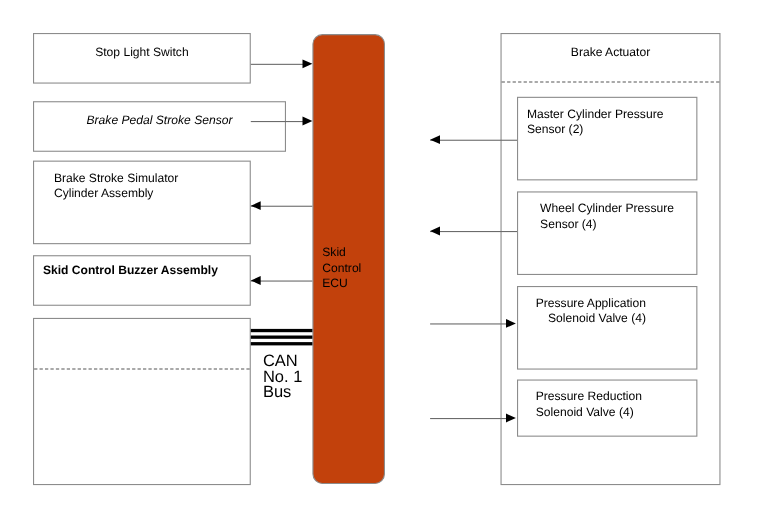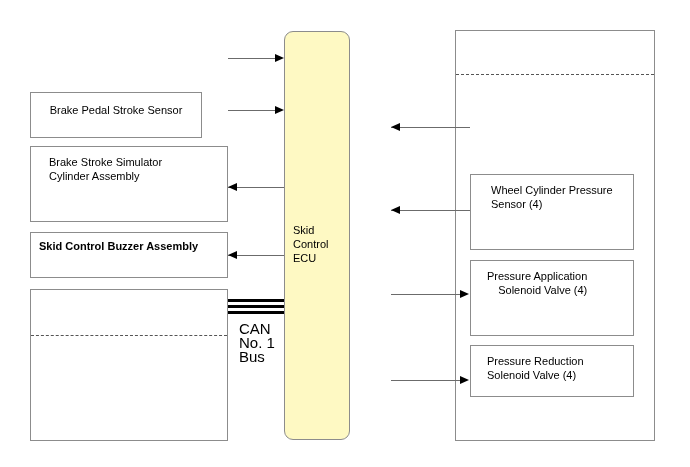--- a/index.html
+++ b/index.html
@@ -38,21 +38,21 @@
     right: 0;
   }
   .label-left {
     text-align: left;
   }
   .ecu {
     position: absolute;
     box-sizing: border-box;
     border: 1px solid #8c8c8c;
     border-radius: 9px;
-    background: #fef9c3;
+    background: #c2410c;
   }
   .hline {
     position: absolute;
     height: 1px;
     background: #6b6b6b;
   }
   .arrow {
     position: absolute;
     width: 0;
     height: 0;
@@ -81,22 +81,25 @@
     line-height: 14px;
     white-space: pre-line;
     text-align: left;
   }
 </style>
 </head>
 <body>
 
 <div id="diagram">
 
+  <div class="box" style="left:30px; top:30px; width:198px; height:46px;">
+    <div class="box-label label-center" style="top:10px;">Stop Light Switch</div>
+  </div>
 
-  <div class="box" style="left:30px; top:92px; width:172px; height:46px;">
+  <div class="box" style="left:30px; top:92px; width:230px; height:46px;font-style:italic;">
     <div class="box-label label-center" style="top:10px;">Brake Pedal Stroke Sensor</div>
   </div>
 
   <div class="box" style="left:30px; top:146px; width:198px; height:76px;">
     <div class="box-label label-left" style="top:8px; left:18px;">Brake Stroke Simulator
 Cylinder Assembly</div>
   </div>
 
   <div class="box" style="left:30px; top:232px; width:198px; height:46px;font-weight:bold;">
     <div class="box-label label-left" style="top:6px; left:8px;">Skid Control Buzzer Assembly</div>
@@ -106,23 +109,28 @@
     <div class="dashed-sep" style="left:0px; right:0px; top:45px;"></div>
   </div>
 
 
   <div class="ecu" style="left:284px; top:31px; width:66px; height:409px;">
     <div class="box-label label-left" style="top:191px; left:8px;">Skid Control
 ECU</div>
   </div>
 
   <div class="box" style="left:455px; top:30px; width:200px; height:411px;">
+    <div class="box-label label-center" style="top:10px;">Brake Actuator</div>
     <div class="dashed-sep" style="left:0px; right:0px; top:43px;"></div>
   </div>
 
+  <div class="box" style="left:470px; top:88px; width:164px; height:76px;">
+    <div class="box-label label-left" style="top:8px; left:8px;">Master Cylinder Pressure
+Sensor (2)</div>
+  </div>
 
   <div class="box" style="left:470px; top:174px; width:164px; height:76px;">
     <div class="box-label label-left" style="top:8px; left:20px;">Wheel Cylinder Pressure
 Sensor (4)</div>
   </div>
 
   <div class="box" style="left:470px; top:260px; width:164px; height:76px;">
     <div class="box-label label-left" style="top:8px; left:16px;text-align:right;">Pressure Application
 Solenoid Valve (4)</div>
   </div>

